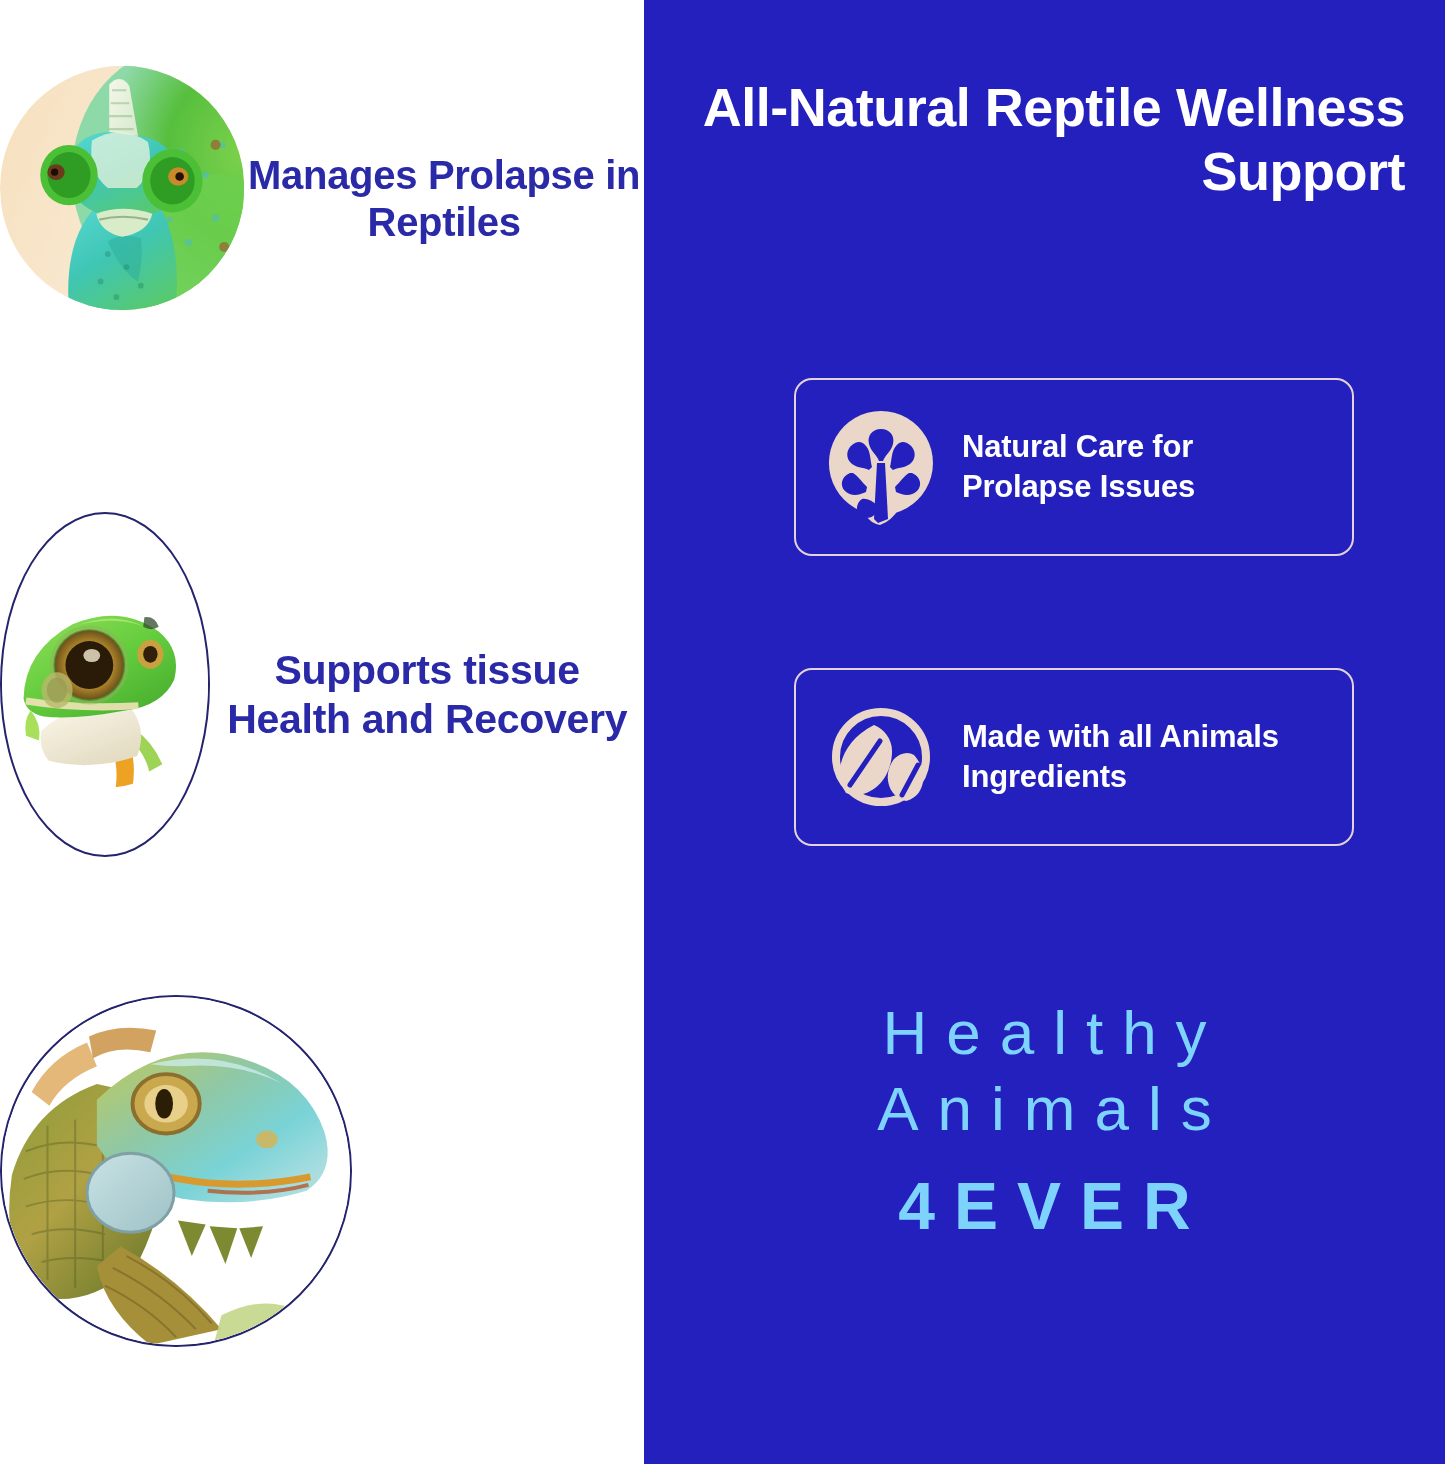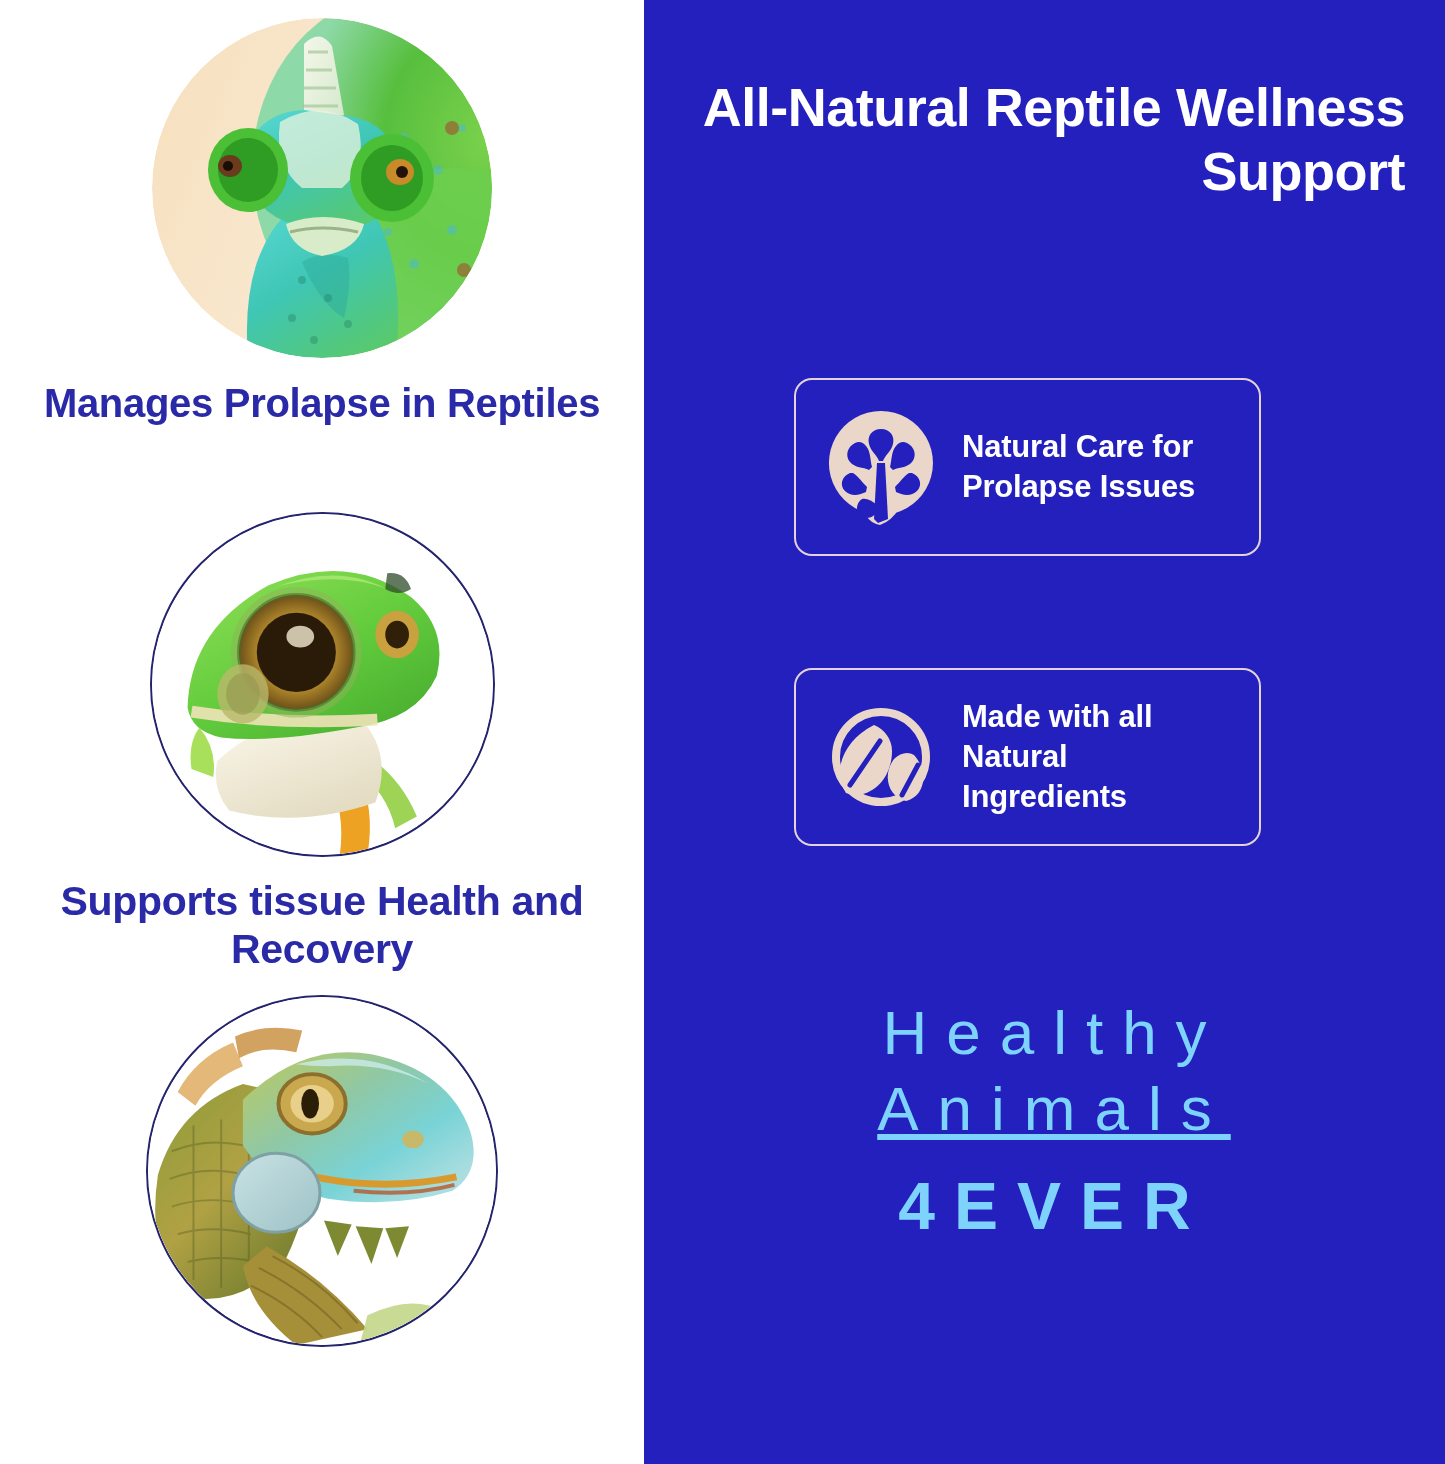--- a/index.html
+++ b/index.html
@@ -11,21 +11,21 @@
   }
   .page { position:relative; width:1445px; height:1464px; display:flex; }
 
   
   .left-col {
     width:644px; height:1464px; background:#ffffff;
     position:relative; flex:0 0 644px;
   }
   .feature {
     position:absolute; left:0; width:644px;
-    display:flex; flex-direction:column; align-items:center;
+    display:flex; flex-direction:row; align-items:center;
   }
   .photo {
     border-radius:50%; overflow:hidden; position:relative;
     background:#ffffff;
   }
   .photo.ringed { border:2px solid #23236e; }
   .caption {
     color:#2a2aa8; font-weight:bold; text-align:center;
     line-height:1.18; letter-spacing:-0.3px;
   }
@@ -49,21 +49,21 @@
     background:#2320be; position:relative;
   }
   .headline {
     position:absolute; top:76px; left:0; width:801px;
     text-align:right; color:#ffffff;
     font-size:54px; font-weight:bold; line-height:1.18;
     letter-spacing:-0.5px; padding:0 40px;
   }
 
   .badge {
-    position:absolute; left:150px; width:467px; height:178px;
+    position:absolute; left:150px; width:560px; height:178px;
     border:2px solid #e3d3d8; border-radius:18px;
     display:flex; align-items:center; gap:22px; padding:12px 26px;
   }
   #badge-1 { top:378px; }
   #badge-2 { top:668px; }
   .badge-icon { flex:0 0 auto; width:118px; height:120px; }
   .badge-text {
     color:#ffffff; font-size:31px; font-weight:bold;
     line-height:1.28; letter-spacing:-0.2px;
   }
@@ -71,21 +71,21 @@
   .logo {
     position:absolute; left:0; width:801px; top:995px;
     text-align:center; color:#7dd3fc;
   }
   .logo-l1 {
     font-size:62px; font-weight:300; letter-spacing:19px;
     line-height:1.22; padding-left:19px;
   }
   .logo-l2 {
     font-size:62px; font-weight:300; letter-spacing:19px;
-    line-height:1.22; padding-left:19px;text-decoration:underline;
+    line-height:1.22; padding-left:19px;
   }
   .logo-l3 {
     font-size:66px; font-weight:bold; letter-spacing:19px;
     line-height:1.30; padding-left:19px; margin-top:18px;
   }
 </style>
 </head>
 <body>
 
 <div class="page">
@@ -336,21 +336,21 @@
     <div class="badge" id="badge-2">
       <div class="badge-icon">
         <svg viewBox="0 0 118 120" width="118" height="120">
           <circle cx="59" cy="60" r="45" fill="none" stroke="#EBD7CA" stroke-width="8"></circle>
           <path d="M52 28 C20 44 10 76 24 96 C46 104 70 84 70 54 C70 42 62 32 52 28 Z" fill="#EBD7CA"></path>
           <path d="M92 58 C108 76 102 100 84 104 C66 100 60 78 72 62 C78 56 86 54 92 58 Z" fill="#EBD7CA"></path>
           <path d="M28 88 L58 44" stroke="#2320BE" stroke-width="5" stroke-linecap="round"></path>
           <path d="M80 98 L96 68" stroke="#2320BE" stroke-width="5" stroke-linecap="round"></path>
         </svg>
       </div>
-      <div class="badge-text">Made with all Natural Ingredients</div>
+      <div class="badge-text">Made with all Animals Ingredients</div>
     </div>
 
     <div class="logo">
       <div class="logo-l1">Healthy</div>
       <div class="logo-l2">Animals</div>
       <div class="logo-l3">4EVER</div>
     </div>
 
   </div>
 </div>

